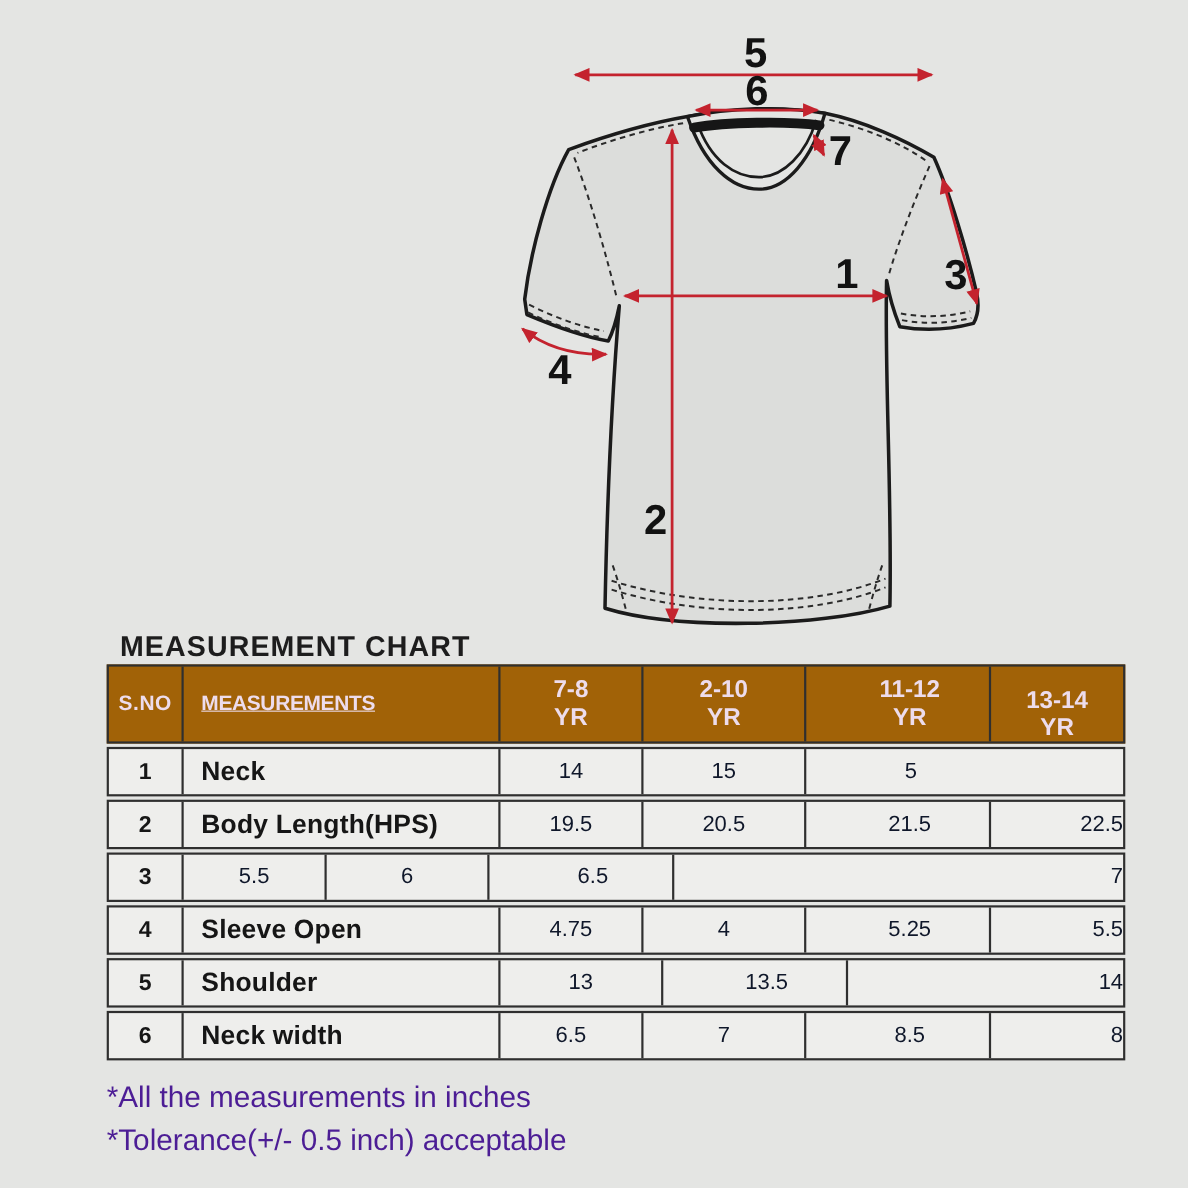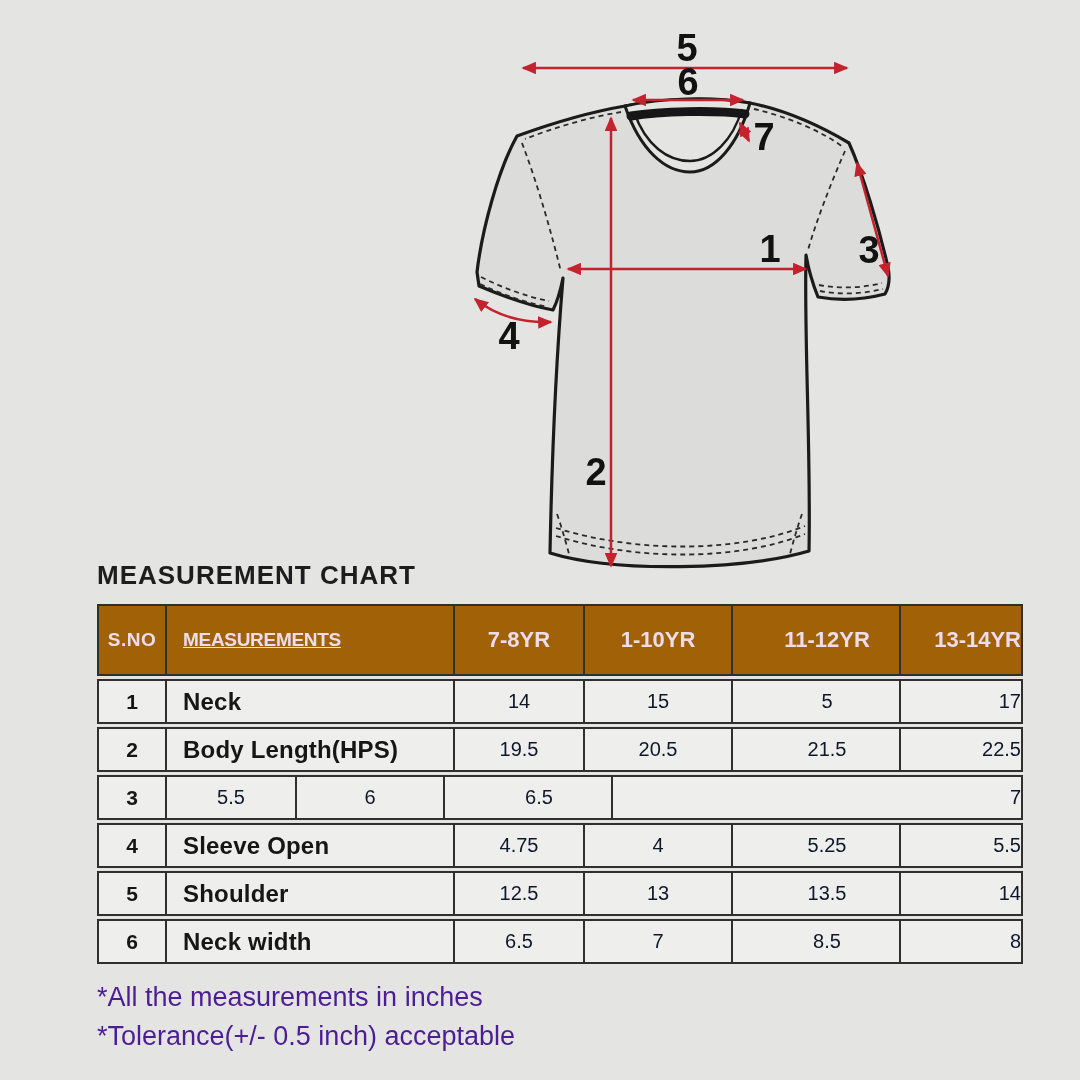--- a/index.html
+++ b/index.html
@@ -6,21 +6,21 @@
   body {
     width:1080px; height:1080px;
     background:#e4e5e3;
     font-family:"Liberation Sans", sans-serif;
   }
   .page { position:relative; width:1080px; height:1080px; overflow:hidden; }
 
   svg.diagram { position:absolute; top:0; left:0; display:block; }
 
   .title {
-    position:absolute; left:97px; top:560px; margin:0;
+    position:absolute; left:97px; top:560px; margin:12px;
     font-size:26px; font-weight:bold; letter-spacing:1px; color:#1d1d1d;
   }
 
   .mtable { position:absolute; left:97px; top:604px; width:926px; }
   .trow {
     display:flex; width:926px; box-sizing:border-box;
     border:2px solid #2f2f2f; background:#eeeeec; height:45px;
   }
   .trow.header { height:72px; background:#a16207; }
   .trow + .trow { margin-top:3px; }
@@ -31,21 +31,21 @@
   .cell:last-child { border-right:none; }
   .c-sno  { flex:0 0 68px; }
   .c-meas { flex:0 0 288px; justify-content:flex-start; padding-left:16px; }
   .c-s1 { flex:0 0 130px; }
   .c-s2 { flex:0 0 148px; }
   .c-s3 { flex:0 0 168px;padding-left:22px; }
   .c-s4 { flex:1 1 auto;justify-content:flex-end; }
   .header .cell { color:#eddcec; font-weight:bold; }
   .h-sno  { font-size:19px; letter-spacing:0.5px; }
   .h-meas { font-size:19px; letter-spacing:-0.3px;text-decoration:underline; }
-  .h-size { font-size:22px; line-height:1.12; }
+  .h-size { flex-direction:column; font-size:22px; line-height:1.12; }
   .b-sno  { font-size:21px; font-weight:bold; color:#161616; }
   .b-name { font-size:24px; font-weight:bold; color:#161616; letter-spacing:0.2px; }
   .b-val  { font-size:20px; font-weight:normal; color:#0f172a; }
 
   .notes {
     position:absolute; left:97px; top:978px;
     color:#4c1d95; font-size:27px; line-height:1.45; font-weight:normal;
   }
 
   .callout { font-family:"Liberation Sans", sans-serif; font-size:38px; font-weight:bold; fill:#121212; }
@@ -128,40 +128,39 @@
   <div class="mtable">
 
     <div class="trow header">
       <div class="cell c-sno h-sno">S.NO</div>
       <div class="cell c-meas h-meas">MEASUREMENTS</div>
       <div class="cell c-s1 h-size">
         <div>7-8</div>
         <div>YR</div>
       </div>
       <div class="cell c-s2 h-size">
-        <div>1-10</div>
+        <div>2-10</div>
         <div>YR</div>
       </div>
       <div class="cell c-s3 h-size">
         <div>11-12</div>
         <div>YR</div>
       </div>
       <div class="cell c-s4 h-size">
         <div>13-14</div>
         <div>YR</div>
       </div>
     </div>
 
     <div class="trow">
       <div class="cell c-sno b-sno">1</div>
       <div class="cell c-meas b-name">Neck</div>
       <div class="cell c-s1 b-val">14</div>
       <div class="cell c-s2 b-val">15</div>
       <div class="cell c-s3 b-val">5</div>
-      <div class="cell c-s4 b-val">17</div>
     </div>
 
     <div class="trow">
       <div class="cell c-sno b-sno">2</div>
       <div class="cell c-meas b-name">Body Length(HPS)</div>
       <div class="cell c-s1 b-val">19.5</div>
       <div class="cell c-s2 b-val">20.5</div>
       <div class="cell c-s3 b-val">21.5</div>
       <div class="cell c-s4 b-val">22.5</div>
     </div>
@@ -179,21 +178,20 @@
       <div class="cell c-meas b-name">Sleeve Open</div>
       <div class="cell c-s1 b-val">4.75</div>
       <div class="cell c-s2 b-val">4</div>
       <div class="cell c-s3 b-val">5.25</div>
       <div class="cell c-s4 b-val">5.5</div>
     </div>
 
     <div class="trow">
       <div class="cell c-sno b-sno">5</div>
       <div class="cell c-meas b-name">Shoulder</div>
-      <div class="cell c-s1 b-val">12.5</div>
       <div class="cell c-s2 b-val">13</div>
       <div class="cell c-s3 b-val">13.5</div>
       <div class="cell c-s4 b-val">14</div>
     </div>
 
     <div class="trow">
       <div class="cell c-sno b-sno">6</div>
       <div class="cell c-meas b-name">Neck width</div>
       <div class="cell c-s1 b-val">6.5</div>
       <div class="cell c-s2 b-val">7</div>

